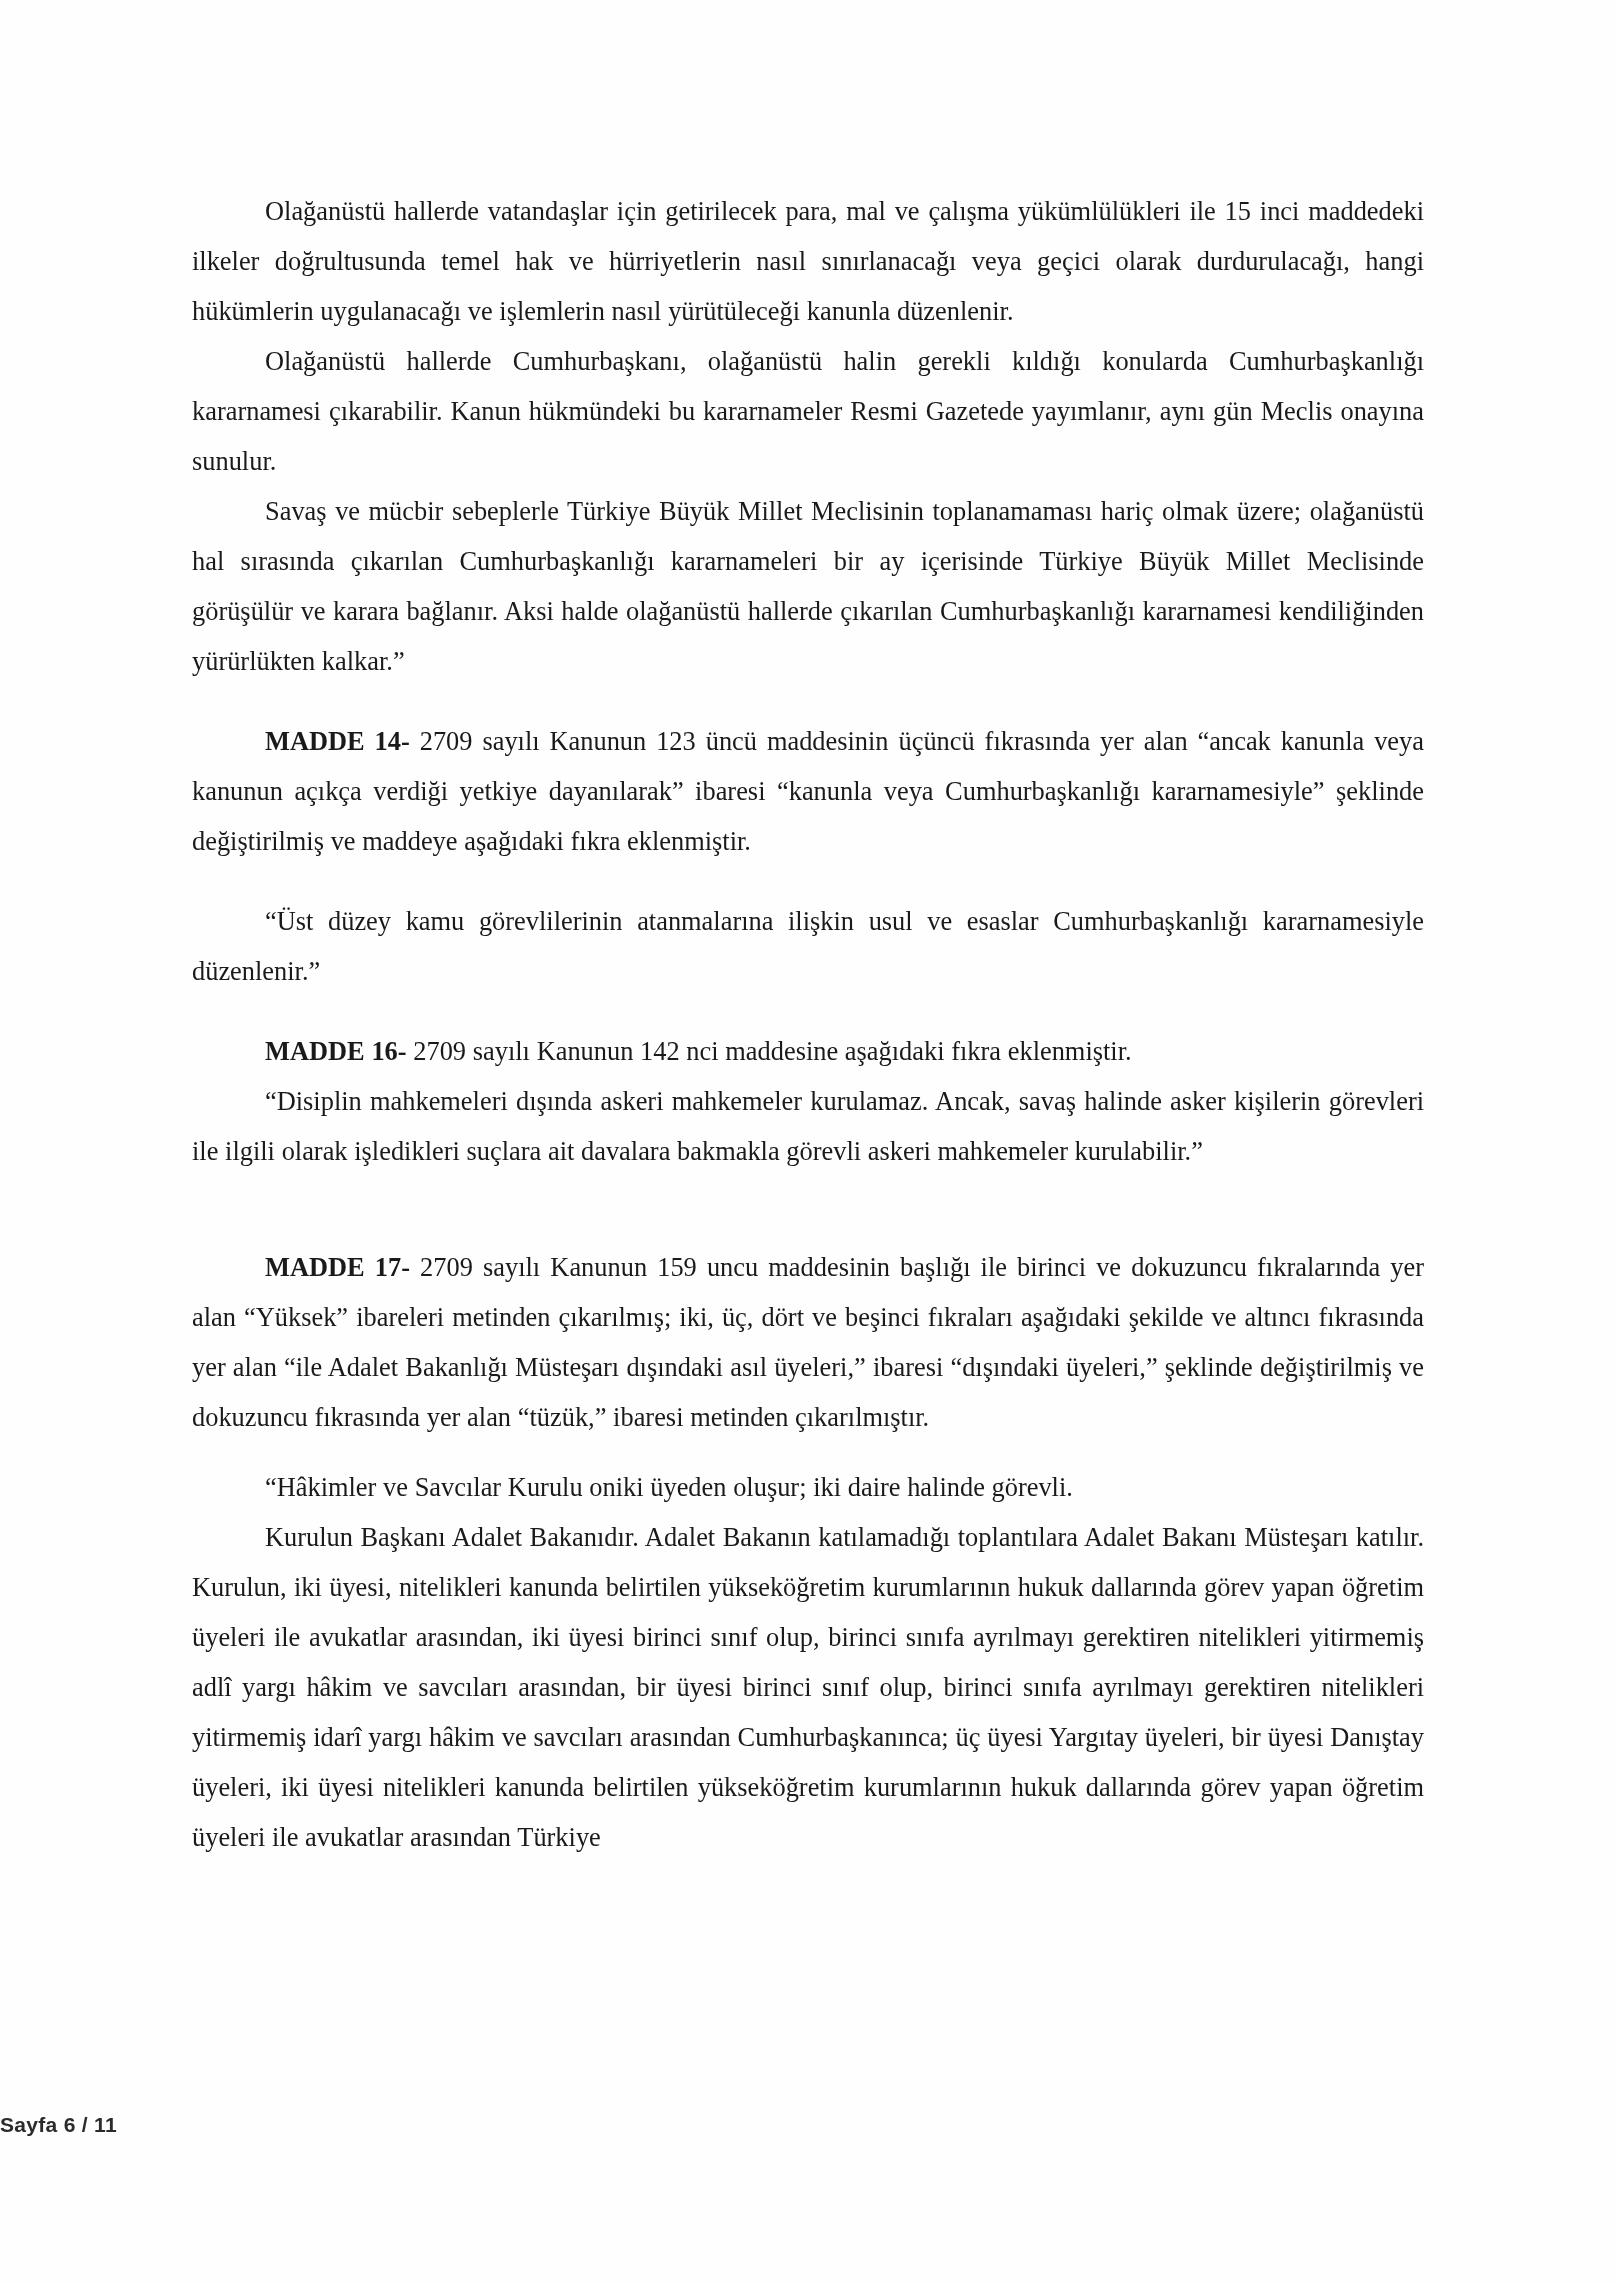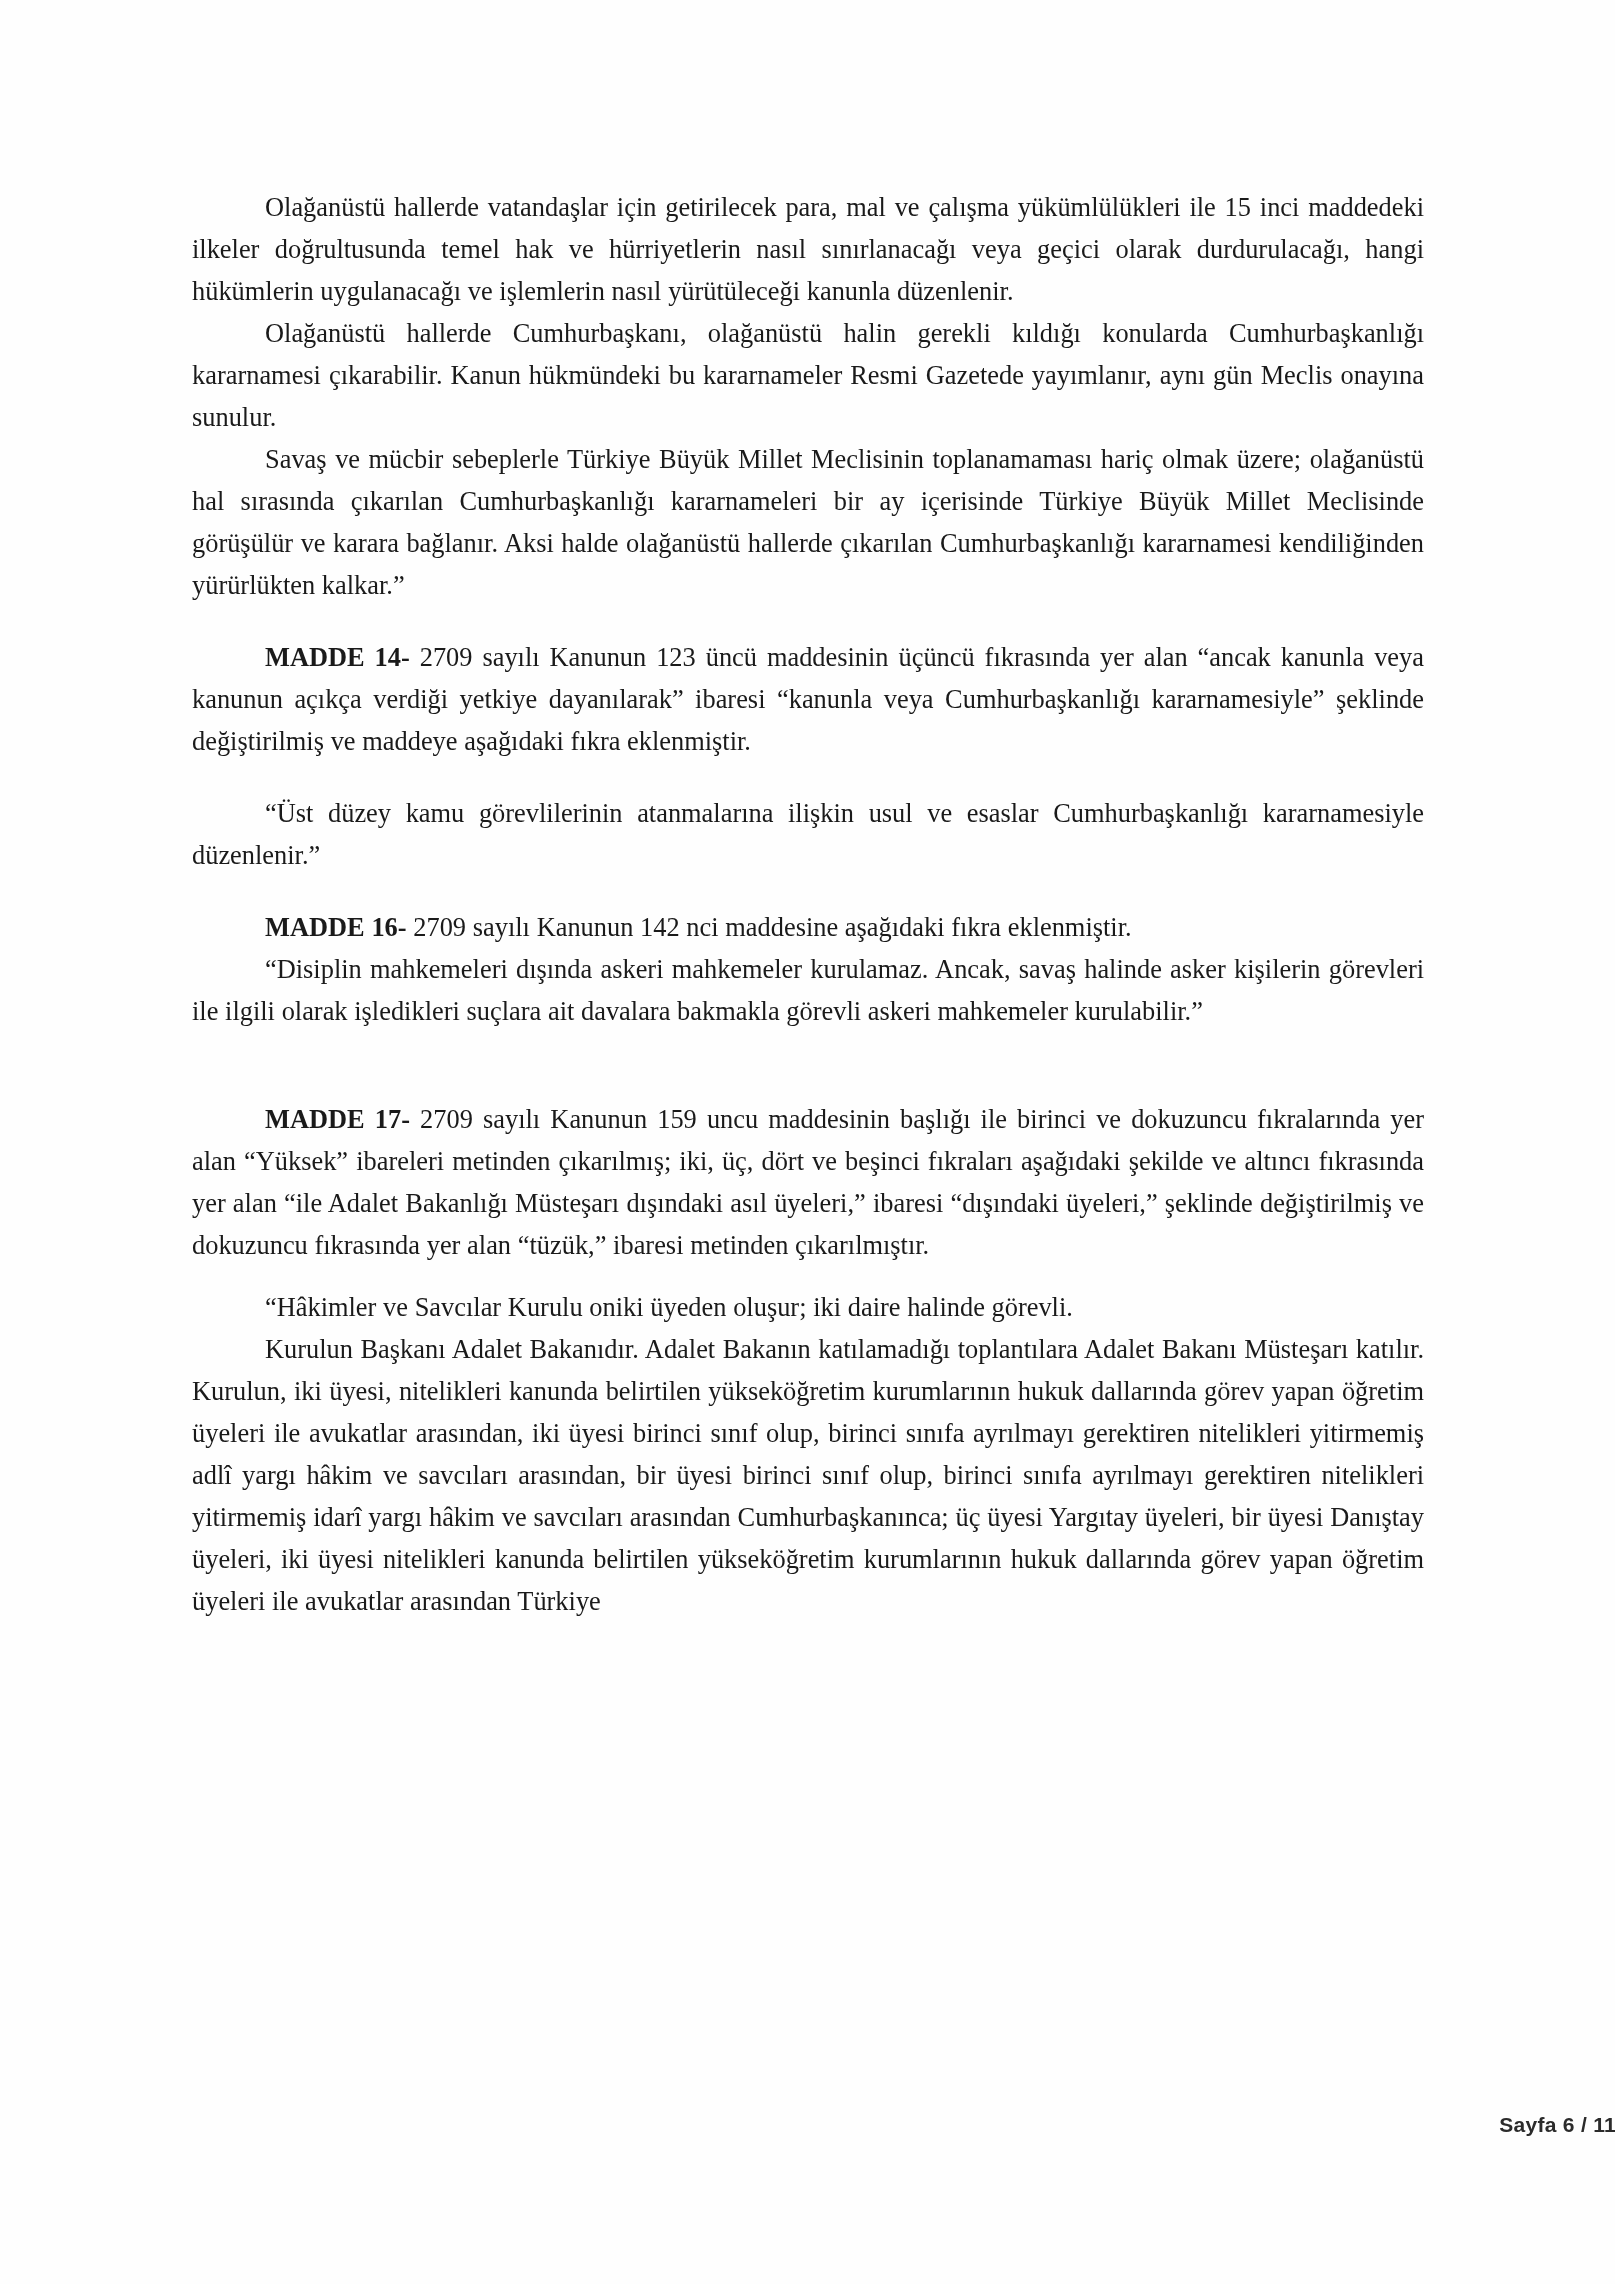--- a/index.html
+++ b/index.html
@@ -29,21 +29,21 @@
   .content {
     position: absolute;
     left: 192px;
     top: 186px;
     width: 1232px;
   }
 
   .para {
     margin: 0;
     font-size: 26.4px;
-    line-height: 42px;
+    line-height: 50px;
     text-align: justify;
     text-justify: inter-word;
     text-indent: 73px;
     hyphens: none;
     word-spacing: 0.1px;
   }
 
   
   .gap-none   { margin-top: 0; }
   .gap-small  { margin-top: 19.6px; }
@@ -53,21 +53,21 @@
   .madde {
     font-weight: bold;
     margin-top: 8px;
   }
 
   .footer {
     position: absolute;
     left: 0;
     top: 2113px;
     width: 1616px;
-    text-align: right;
+    text-align: left;
     font-family: "Liberation Sans", "DejaVu Sans", sans-serif;
     font-size: 21px;
     font-weight: bold;
     color: #2b2b2b;
     letter-spacing: 0.3px;
   }
 </style>
 </head>
 <body>
 

